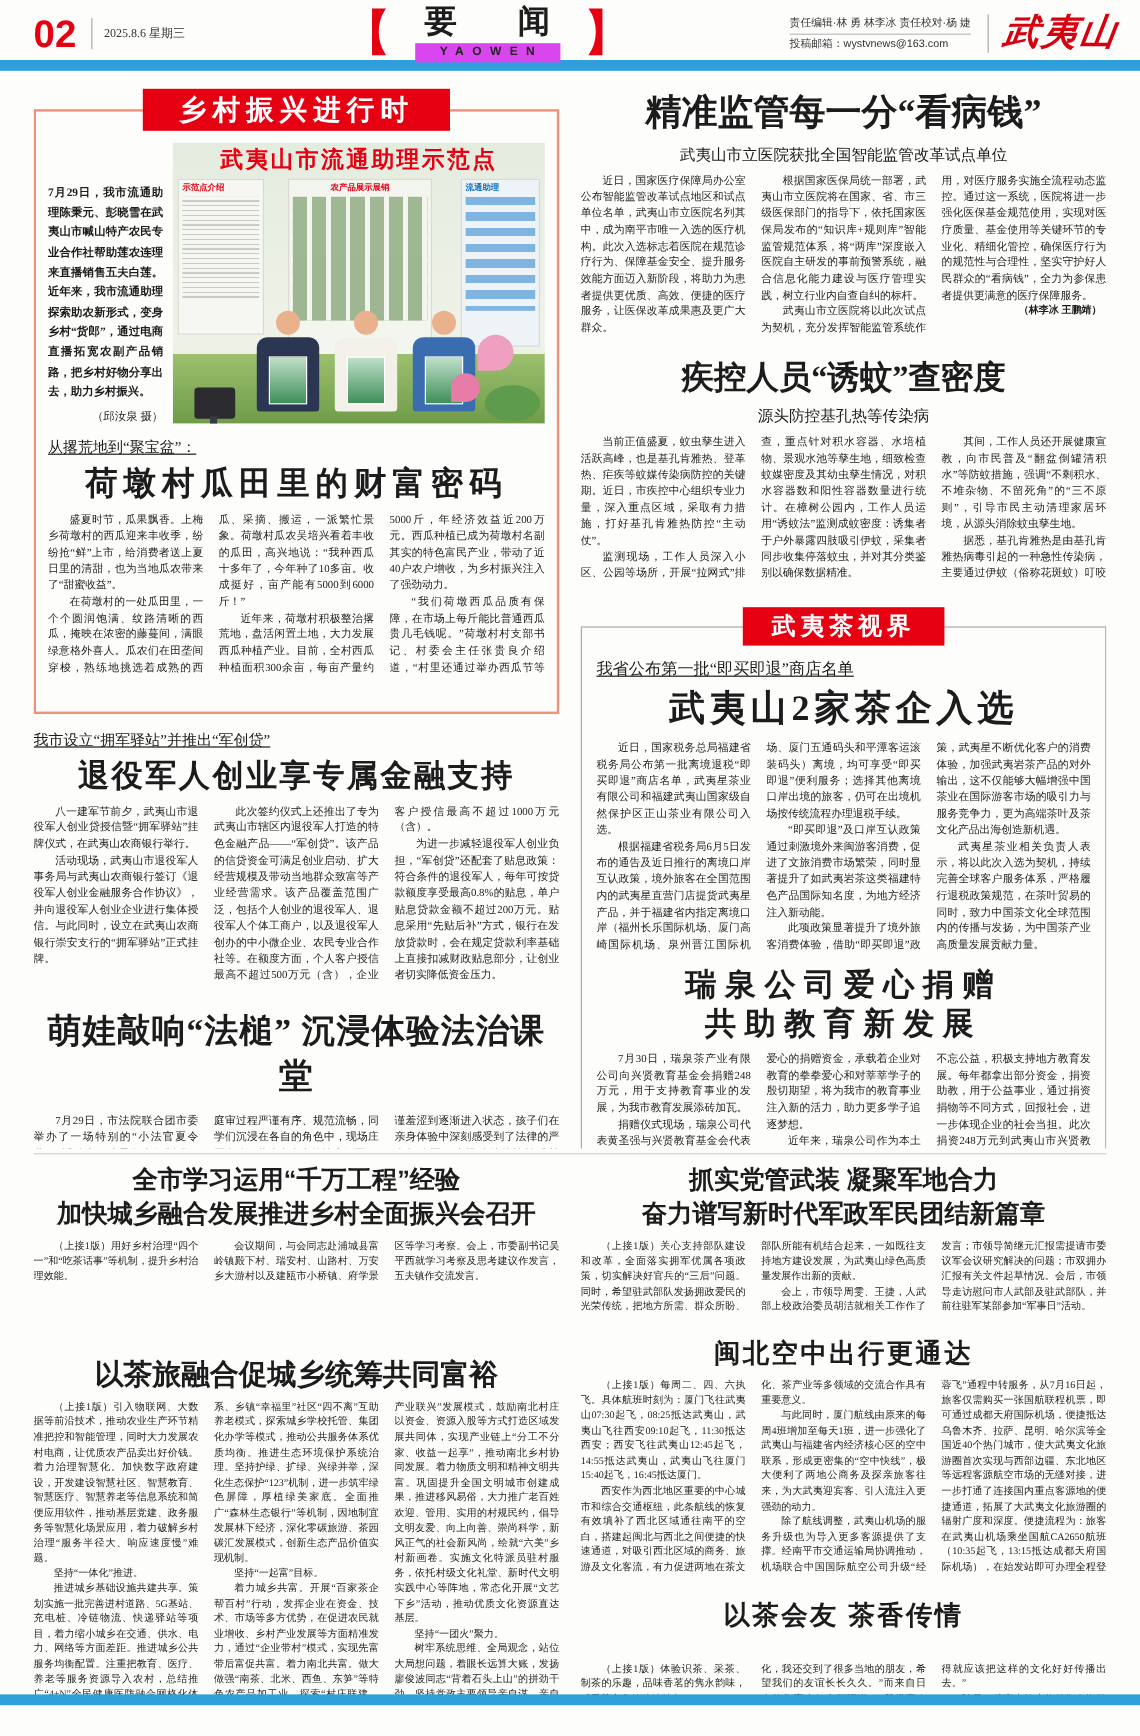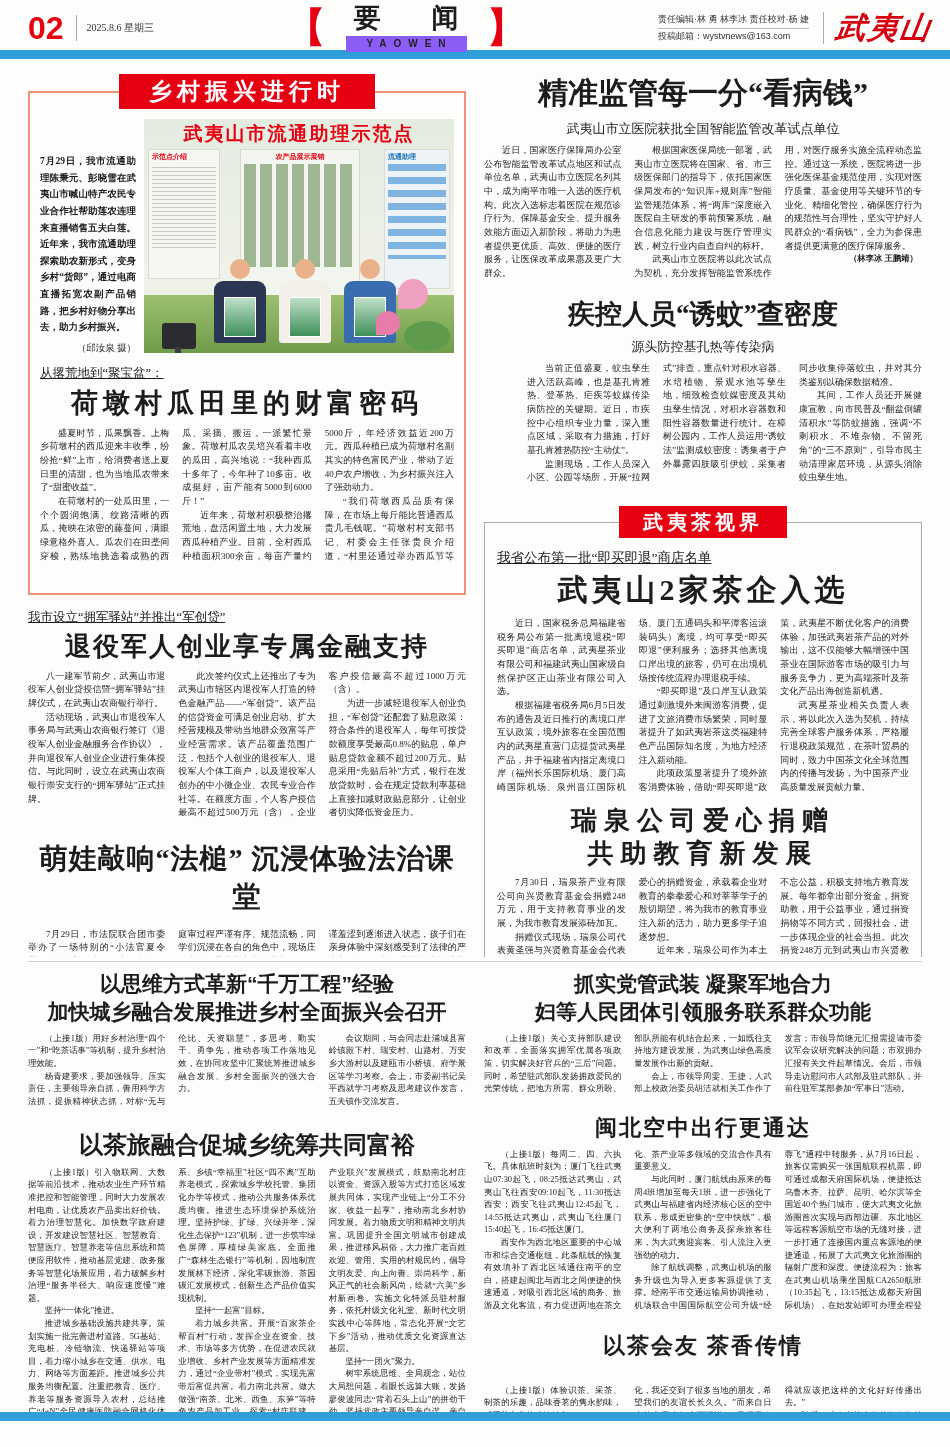--- a/index.html
+++ b/index.html
@@ -7,21 +7,21 @@
        font-family:"Liberation Serif","DejaVu Serif",serif;color:#1c1c1c;}
   .sans{font-family:"Liberation Sans","DejaVu Sans",sans-serif;}
   
   .hdr{height:50px;display:flex;align-items:center;padding:6px 18px 0 28px;box-sizing:border-box;}
   .pagenum{color:#e60012;font:bold 32px/1 "Liberation Sans","DejaVu Sans",sans-serif;}
   .dateblk{font-size:10px;color:#333;border-left:1px solid #aaa;margin-left:12px;padding-left:10px;height:26px;display:flex;align-items:center;}
   .masthead{flex:1;display:flex;align-items:center;justify-content:center;gap:6px;}
   .bracket{color:#e60012;font:bold 40px/0.8 "Liberation Serif",serif;}
   .sect{display:flex;flex-direction:column;align-items:center;}
   .sect-title{font:bold 27px/1.1 "Liberation Serif",serif;letter-spacing:22px;padding-left:22px;}
-  .sect-py{background:#8b5cf6;color:#222;font:bold 10px/1.4 "Liberation Sans",sans-serif;letter-spacing:7px;padding:1px 14px 1px 21px;margin-top:2px;}
+  .sect-py{background:#d946ef;color:#222;font:bold 10px/1.4 "Liberation Sans",sans-serif;letter-spacing:7px;padding:1px 14px 1px 21px;margin-top:2px;}
   .edblk{font-size:9px;color:#333;line-height:1.7;border-right:1px solid #aaa;padding-right:14px;margin-right:12px;}
   .edblk .l1{border-bottom:1px solid #bbb;padding-bottom:1px;}
   .logo{color:#d6000f;font:bold italic 30px/1 "Liberation Serif",serif;transform:skewX(-8deg);letter-spacing:2px;}
   .bluebar{height:9px;background:#2e9fd8;}
   .botbar{position:absolute;left:0;top:1412px;width:100%;height:9px;background:#2e9fd8;}
   
   .content{padding:12px 28px 0;}
   .grid{display:grid;grid-template-columns:1fr 1fr;column-gap:18px;}
   .topsec{height:886px;overflow:hidden;}
   .botsec{height:452px;overflow:hidden;}
@@ -188,21 +188,21 @@
             <p>近日，国家医疗保障局办公室公布智能监管改革试点地区和试点单位名单，武夷山市立医院名列其中，成为南平市唯一入选的医疗机构。此次入选标志着医院在规范诊疗行为、保障基金安全、提升服务效能方面迈入新阶段，将助力为患者提供更优质、高效、便捷的医疗服务，让医保改革成果惠及更广大群众。</p>
             <p>根据国家医保局统一部署，武夷山市立医院将在国家、省、市三级医保部门的指导下，依托国家医保局发布的“知识库+规则库”智能监管规范体系，将“两库”深度嵌入医院自主研发的事前预警系统，融合信息化能力建设与医疗管理实践，树立行业内自查自纠的标杆。</p>
             <p>武夷山市立医院将以此次试点为契机，充分发挥智能监管系统作用，对医疗服务实施全流程动态监控。通过这一系统，医院将进一步强化医保基金规范使用，实现对医疗质量、基金使用等关键环节的专业化、精细化管控，确保医疗行为的规范性与合理性，坚实守护好人民群众的“看病钱”，全力为参保患者提供更满意的医疗保障服务。</p>
           <p class="byline">（林李冰 王鹏靖）</p>
         </div>
       </div>
 
       <div class="art" style="margin-top:12px;">
         <div class="headline h-serif" style="font-size:27px;">疾控人员“诱蚊”查密度</div>
         <div class="subhead">源头防控基孔热等传染病</div>
-        <div class="body3" style="height:128px;margin-left:43px;">
+        <div class="body3" style="height:128px;">
             <p>当前正值盛夏，蚊虫孳生进入活跃高峰，也是基孔肯雅热、登革热、疟疾等蚊媒传染病防控的关键期。近日，市疾控中心组织专业力量，深入重点区域，采取有力措施，打好基孔肯雅热防控“主动仗”。</p>
             <p>监测现场，工作人员深入小区、公园等场所，开展“拉网式”排查，重点针对积水容器、水培植物、景观水池等孳生地，细致检查蚊媒密度及其幼虫孳生情况，对积水容器数和阳性容器数量进行统计。在樟树公园内，工作人员运用“诱蚊法”监测成蚊密度：诱集者于户外暴露四肢吸引伊蚊，采集者同步收集停落蚊虫，并对其分类鉴别以确保数据精准。</p>
             <p>其间，工作人员还开展健康宣教，向市民普及“翻盆倒罐清积水”等防蚊措施，强调“不剩积水、不堆杂物、不留死角”的“三不原则”，引导市民主动清理家居环境，从源头消除蚊虫孳生地。</p>
             <p>据悉，基孔肯雅热是由基孔肯雅热病毒引起的一种急性传染病，主要通过伊蚊（俗称花斑蚊）叮咬传播，是可防可控的。市疾控中心提醒市民要做好防蚊灭蚊工作，及时清除家中的积水和垃圾等，如出现高热、关节疼痛、皮疹等症状时要及时就医。</p>
 
         </div>
       </div>
 
       <div class="teabox">
         <div class="teatab">武夷茶视界</div>
@@ -234,26 +234,25 @@
     </div>
   </div>
 
   <div class="secdiv"></div>
 
   <div class="grid botsec">
 
     <div>
       <div class="art">
         <div class="headline h-sans" style="font-size:21px;line-height:1.35;">
-          <div>以思维方式革新“千万工程”经验</div>
+          <div>全市学习运用“千万工程”经验</div>
           <div>加快城乡融合发展推进乡村全面振兴会召开</div>
         </div>
         <div class="body3" style="height:86px;">
             <p>（上接1版）用好乡村治理“四个一”和“吃茶话事”等机制，提升乡村治理效能。</p>
-            <p>杨青建要求，要加强领导、压实责任，主要领导亲自抓，善用科学方法抓，提振精神状态抓，对标“无与伦比、天资聪慧”，多思考、勤实干、勇争先，推动各项工作落地见效，在协同攻坚中汇聚统筹推进城乡融合发展、乡村全面振兴的强大合力。</p>
             <p>会议期间，与会同志赴浦城县富岭镇殿下村、瑞安村、山路村、万安乡大游村以及建瓯市小桥镇、府学景区等学习考察。会上，市委副书记吴平西就学习考察及思考建议作发言，五夫镇作交流发言。</p>
 
         </div>
       </div>
       <div class="art" style="margin-top:10px;">
         <div class="headline h-sans" style="font-size:24px;">以茶旅融合促城乡统筹共同富裕</div>
         <div class="body3" style="height:254px;">
             <p>（上接1版）引入物联网、大数据等前沿技术，推动农业生产环节精准把控和智能管理，同时大力发展农村电商，让优质农产品卖出好价钱。着力治理智慧化。加快数字政府建设，开发建设智慧社区、智慧教育、智慧医疗、智慧养老等信息系统和简便应用软件，推动基层党建、政务服务等智慧化场景应用，着力破解乡村治理“服务半径大、响应速度慢”难题。</p>
             <p>坚持“一体化”推进。</p>
             <p>推进城乡基础设施共建共享。策划实施一批完善进村道路、5G基站、充电桩、冷链物流、快递驿站等项目，着力缩小城乡在交通、供水、电力、网络等方面差距。推进城乡公共服务均衡配置。注重把教育、医疗、养老等服务资源导入农村，总结推广“4+N”全民健康医防融合网格化体系、乡镇“幸福里”社区“四不离”互助养老模式，探索城乡学校托管、集团化办学等模式，推动公共服务体系优质均衡。推进生态环境保护系统治理。坚持护绿、扩绿、兴绿并举，深化生态保护“123”机制，进一步筑牢绿色屏障，厚植绿美家底。全面推广“森林生态银行”等机制，因地制宜发展林下经济，深化零碳旅游、茶园碳汇发展模式，创新生态产品价值实现机制。</p>
@@ -263,21 +262,21 @@
             <p>树牢系统思维、全局观念，站位大局想问题，着眼长远算大账，发扬廖俊波同志“背着石头上山”的拼劲干劲，坚持党政主要领导亲自谋、亲自推，分管领导直接抓、抓具体，做到上下齐抓、协调联动。坚持奋发有为、奋勇争先，主动作为、创新作为，以思维方式革新、工作模式迭代、载体机制优化，不断拓展工作的广度和深度，推动全会确定的重点任务落细落实。广泛凝聚共识，汇聚合力，充分发挥人大、政协及各民主党派、工商联、无党派人士等积极作用，强化工、青、妇等人民团体引领服务联系群众功能，引导社会各界积极参与，推动形成促进共同富裕人人参与、人人尽力、人人有感的生动局面。</p>
           <p class="byline"></p>
         </div>
       </div>
     </div>
 
     <div>
       <div class="art">
         <div class="headline h-sans" style="font-size:21px;line-height:1.35;">
           <div>抓实党管武装  凝聚军地合力</div>
-          <div>妇等人民团体引领服务联系群众功能</div>
+          <div>奋力谱写新时代军政军民团结新篇章</div>
         </div>
         <div class="body3" style="height:70px;">
             <p>（上接1版）关心支持部队建设和改革，全面落实拥军优属各项政策，切实解决好官兵的“三后”问题。同时，希望驻武部队发扬拥政爱民的光荣传统，把地方所需、群众所盼、部队所能有机结合起来，一如既往支持地方建设发展，为武夷山绿色高质量发展作出新的贡献。</p>
             <p>会上，市领导周雯、王捷，人武部上校政治委员胡洁就相关工作作了发言；市领导简继元汇报需提请市委议军会议研究解决的问题；市双拥办汇报有关文件起草情况。会后，市领导走访慰问市人武部及驻武部队，并前往驻军某部参加“军事日”活动。</p>
 
         </div>
       </div>
       <div class="art" style="margin-top:8px;">
         <div class="headline h-sans" style="font-size:22px;letter-spacing:2px;">闽北空中出行更通达</div>
         <div class="body3" style="height:172px;">

